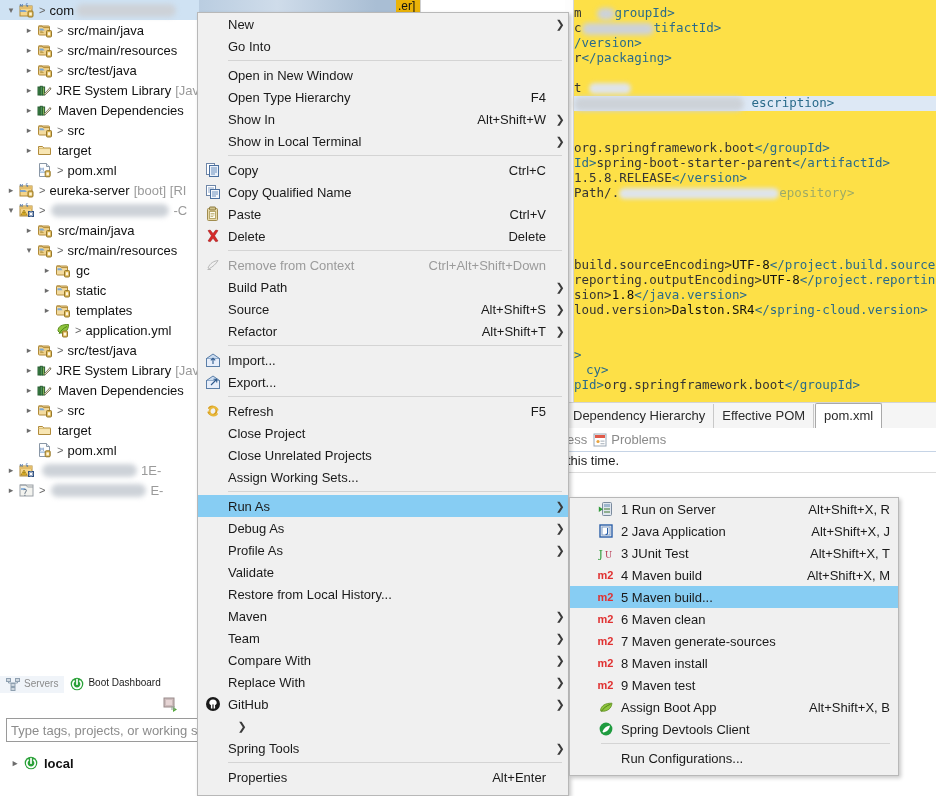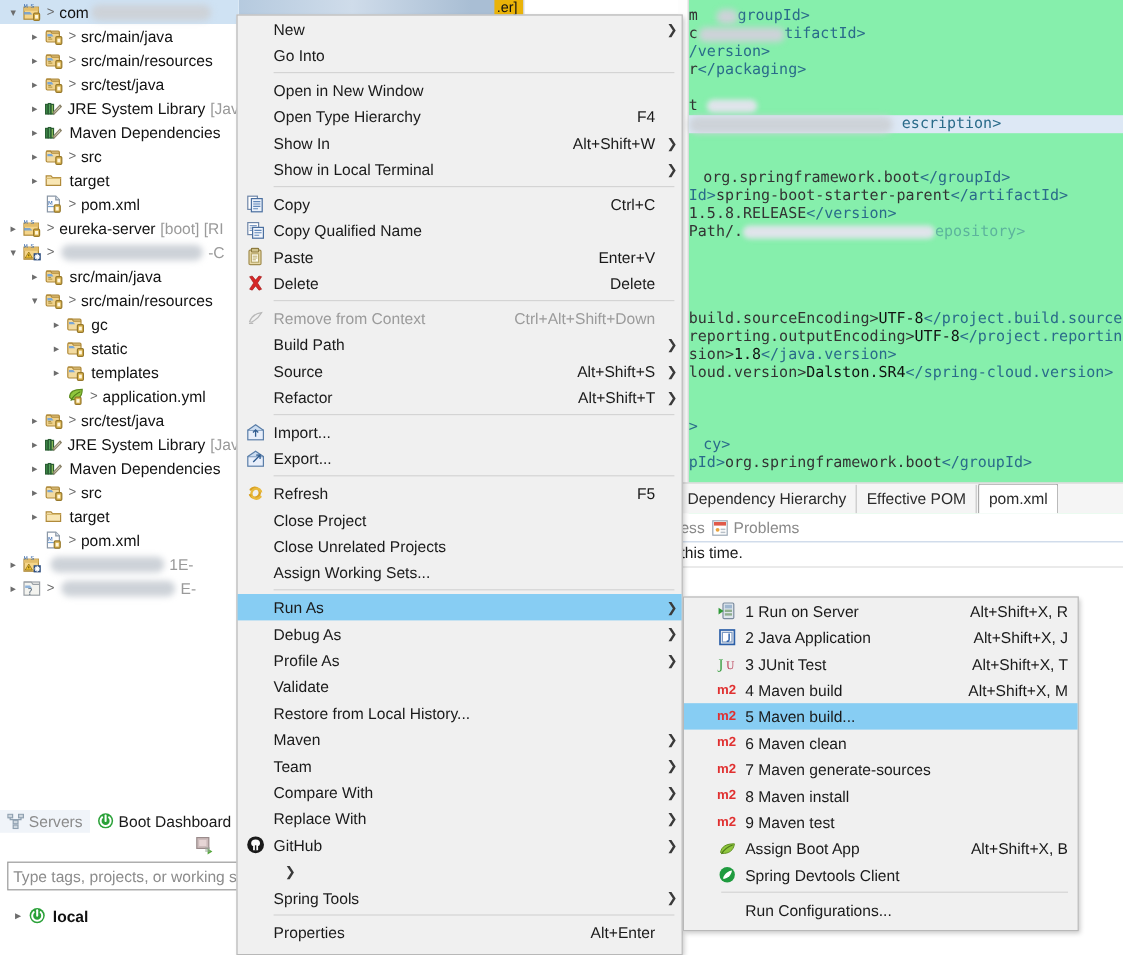--- a/index.html
+++ b/index.html
@@ -11,21 +11,21 @@
     font-family: "Liberation Sans", sans-serif;
     font-size: 13px;
     color: #1a1a1a;
     -webkit-font-smoothing: antialiased;
   }
   #root { position: relative; width: 936px; height: 796px; }
 
   
   .editor {
     position: absolute; left: 565px; top: 0; width: 371px; height: 430px;
-    background: #86efac; overflow: hidden;
+    background: #fde047; overflow: hidden;
   }
   .editor-ruler {
     position: absolute; left: 0; top: 0; width: 9px; height: 430px;
     background: #fdfdfd; border-right: 1px solid #d8d8d8;
   }
   .code {
     position: absolute; left: 9px; top: 6px; width: 930px;
     font-family: "DejaVu Sans Mono", monospace;
     font-size: 12.5px; line-height: 14.7px;
     white-space: pre; color: #111;
@@ -108,21 +108,21 @@
   
   .bottomleft {
     position: absolute; left: 0; top: 670px; width: 199px; height: 126px;
     background: #ffffff;
   }
   .bl-tabs {
     position:absolute; left:0; top:2px; height:24px; width:199px;
     display:flex; align-items:center;
   }
   .bl-tab {
-    display:flex; align-items:center; gap:4px; font-size:13px; padding: 2px 6px;
+    display:flex; gap:4px; font-size:10px; padding: 2px 6px;
     color:#8b8b8b;
   }
   .bl-tab.active { color:#1a1a1a; background:#ffffff; }
   .bl-tab.inactive { background:#f0f4f9; color:#8b8b8b; }
   .bl-toolbar { position:absolute; right:18px; top:26px; width:40px; height:20px; }
   .bl-filter {
     position:absolute; left:6px; top:48px; width:196px; height:24px;
     border:1px solid #9a9a9a; background:#fff; font-size:13px;
     color:#8c8c8c; padding:2px 4px; line-height:19px; overflow:hidden;
     white-space:nowrap;
@@ -163,21 +163,21 @@
     font-size: 13px; color: #1a1a1a; padding-left: 20px;
   }
   .smi.hl { background: #87cdf3; }
   .smi-icon { width: 31px; flex:0 0 31px; display:flex; align-items:center; justify-content:center; }
   .smi-label { flex:1; }
   .smi-accel { padding-right: 8px; }
   .smsep { height:1px; background:#d4d4d4; margin: 3px 8px 3px 31px; }
 
   
   .toptab {
-    position: absolute; left: 16px; top: 0; width: 565px; height: 14px;
+    position: absolute; left: 0; top: 0; width: 565px; height: 14px;
     background: #eab308;
   }
   .toptab-grad {
     position:absolute; left: 0; top: 0; width: 396px; height: 13px;
     background: linear-gradient(to right,#b9cde0 0%, #c7d7e6 20%, #b4c9de 45%, #cfdcea 70%, #a9bed4 95%);
   }
   .toptab-txt {
     position:absolute; left: 398px; top: 0; font-size: 12px; color:#111; line-height:13px;
   }
   .toptab-rest {
@@ -204,21 +204,21 @@
     <div class="editor-ruler"></div>
     <div class="code"><span class="tag">
 </span><div style="position:absolute;left:0;top:0;">
       <div style="position:absolute;left:0;top:0px;"><span style="color:#333">m</span>&nbsp;&nbsp;<span class="blur" style="width:18px"></span><span class="tag">groupId&gt;</span></div>
       <div style="position:absolute;left:0;top:15px;"><span style="color:#333">c</span><span class="blur" style="width:72px"></span><span class="tag">tifactId&gt;</span></div>
       <div style="position:absolute;left:0;top:30px;"><span class="tag">/version&gt;</span></div>
       <div style="position:absolute;left:0;top:45px;"><span style="color:#333">r</span><span class="tag">&lt;/packaging&gt;</span></div>
       <div style="position:absolute;left:0;top:75px;"><span style="color:#333">t</span>&nbsp;<span class="blur2" style="width:42px"></span></div>
       <div class="hl-line" style="position:absolute;left:0;top:90px;width:371px;height:15px;"></div>
       <div style="position:absolute;left:0;top:90px;"><span class="blur" style="width:170px;height:14px;"></span>&nbsp;<span class="tag">escription&gt;</span></div>
-      <div style="position:absolute;left:12px;top:135px;"><span style="color:#333">org.springframework.boot</span><span class="tag">&lt;/groupId&gt;</span></div>
+      <div style="position:absolute;left:0;top:135px;"><span style="color:#333">org.springframework.boot</span><span class="tag">&lt;/groupId&gt;</span></div>
       <div style="position:absolute;left:0;top:150px;"><span class="tag">Id&gt;</span><span style="color:#333">spring-boot-starter-parent</span><span class="tag">&lt;/artifactId&gt;</span></div>
       <div style="position:absolute;left:0;top:165px;"><span style="color:#333">1.5.8.RELEASE</span><span class="tag">&lt;/version&gt;</span></div>
       <div style="position:absolute;left:0;top:180px;"><span style="color:#333">Path/.</span><span class="blur2" style="width:160px"></span><span class="tag" style="opacity:.45">epository&gt;</span></div>
       <div style="position:absolute;left:0;top:252px;"><span style="color:#333">build.sourceEncoding&gt;</span><span style="color:#111">UTF-8</span><span class="tag">&lt;/project.build.sourceEnco</span></div>
       <div style="position:absolute;left:0;top:267px;"><span style="color:#333">reporting.outputEncoding&gt;</span><span style="color:#111">UTF-8</span><span class="tag">&lt;/project.reporting.ou</span></div>
       <div style="position:absolute;left:0;top:282px;"><span style="color:#333">sion&gt;</span><span style="color:#111">1.8</span><span class="tag">&lt;/java.version&gt;</span></div>
       <div style="position:absolute;left:0;top:297px;"><span style="color:#333">loud.version&gt;</span><span style="color:#111">Dalston.SR4</span><span class="tag">&lt;/spring-cloud.version&gt;</span></div>
       <div style="position:absolute;left:0;top:342px;"><span class="tag">&gt;</span></div>
       <div style="position:absolute;left:12px;top:357px;"><span class="tag">cy&gt;</span></div>
       <div style="position:absolute;left:0;top:372px;"><span class="tag">pId&gt;</span><span style="color:#333">org.springframework.boot</span><span class="tag">&lt;/groupId&gt;</span></div>
@@ -742,21 +742,21 @@
       <div class="mi">
         <span class="mi-icon">
           <svg width="16" height="16" viewBox="0 0 16 16">
             <rect x="2.5" y="2.5" width="10" height="12" rx="1" fill="#e8d9a8" stroke="#a08c4e"></rect>
             <rect x="4.5" y="1" width="6" height="3" rx=".6" fill="#cfc28c" stroke="#8d7a3e"></rect>
             <rect x="4.5" y="5.5" width="6" height="7" fill="#fffdf2" stroke="#b8a86a"></rect>
             <path d="M5.5 7.5 L9.5 7.5 M5.5 9 L9.5 9 M5.5 10.5 L8.2 10.5" stroke="#b8a86a" stroke-width=".8"></path>
           </svg>
         </span>
         <span class="mi-label">Paste</span>
-        <span class="mi-accel">Enter+V</span>
+        <span class="mi-accel">Ctrl+V</span>
         <span class="mi-arrow"></span>
       </div>
       <div class="mi">
         <span class="mi-icon">
           <svg width="16" height="16" viewBox="0 0 16 16">
             <path d="M3 2.6 L5.2 2 L8 5.4 L10.8 2 L13 2.6 L9.6 7.8 L13 13 L10.8 13.8 L8 10.3 L5.2 13.8 L3 13 L6.4 7.8 Z" fill="#d62828" stroke="#9b1414" stroke-width=".5"></path>
           </svg>
         </span>
         <span class="mi-label">Delete</span>
         <span class="mi-accel">Delete</span>

